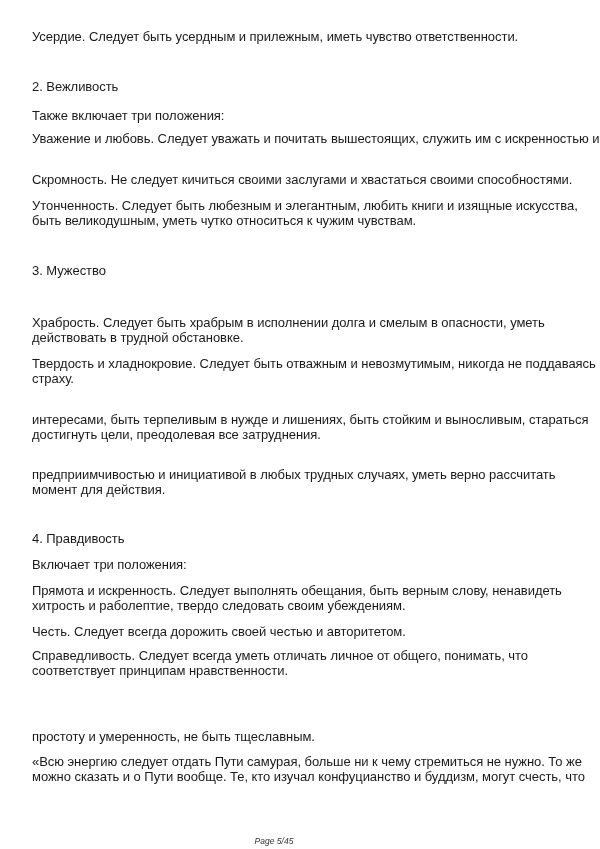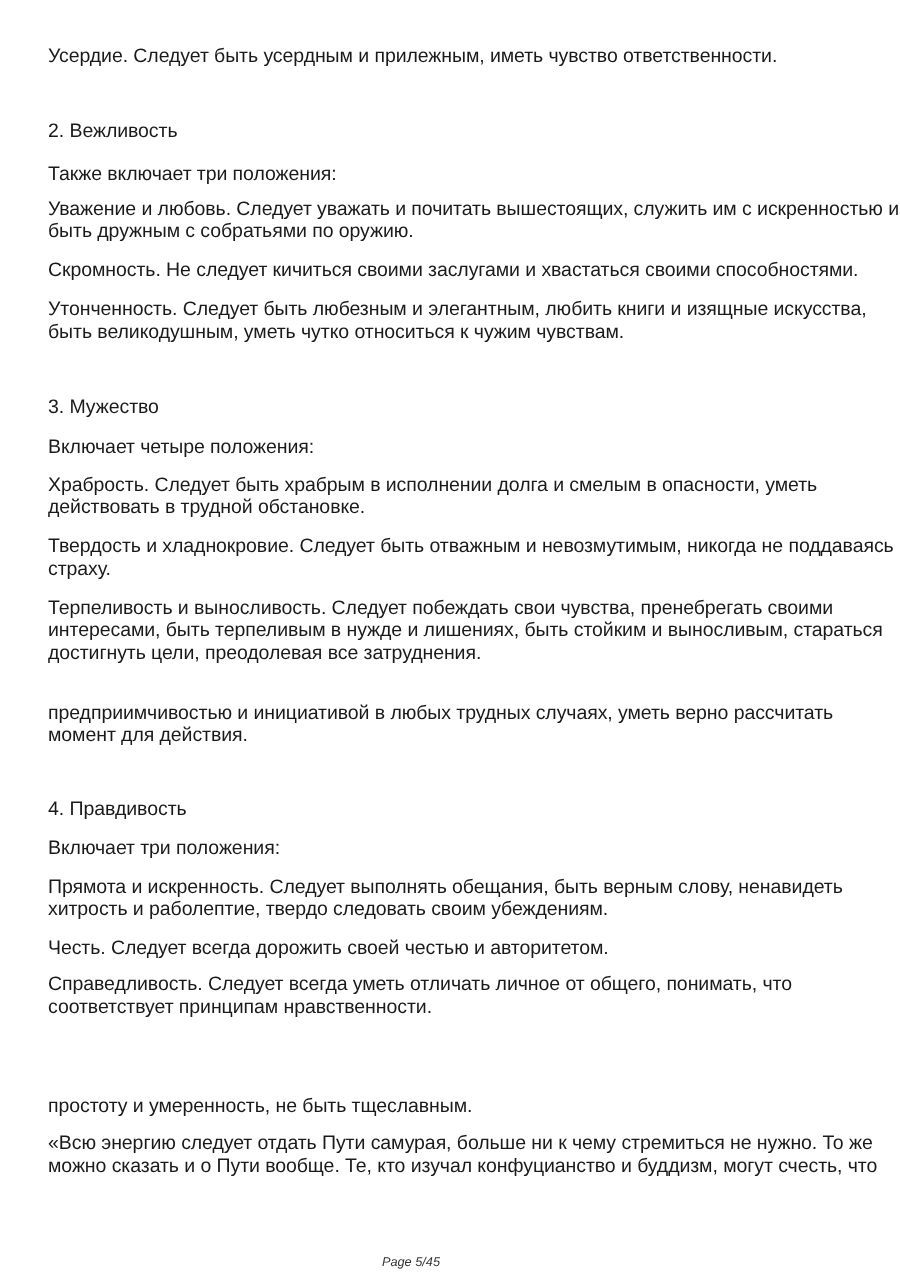--- a/index.html
+++ b/index.html
@@ -47,38 +47,35 @@
 
 <div class="page">
 
   <div class="line" style="top:29px">Усердие. Следует быть усердным и прилежным, иметь чувство ответственности.</div>
 
   <div class="line" style="top:79px">2. Вежливость</div>
 
   <div class="line" style="top:108px">Также включает три положения:</div>
 
   <div class="line" style="top:131px">Уважение и любовь. Следует уважать и почитать вышестоящих, служить им с искренностью и</div>
-  <div class="line" style="top:146px">быть дружным с собратьями по оружию.</div>
 
   <div class="line" style="top:172px">Скромность. Не следует кичиться своими заслугами и хвастаться своими способностями.</div>
 
   <div class="line" style="top:198px">Утонченность. Следует быть любезным и элегантным, любить книги и изящные искусства,</div>
   <div class="line" style="top:213px">быть великодушным, уметь чутко относиться к чужим чувствам.</div>
 
   <div class="line" style="top:263px">3. Мужество</div>
 
-  <div class="line" style="top:290px">Включает четыре положения:</div>
 
   <div class="line" style="top:315px">Храбрость. Следует быть храбрым в исполнении долга и смелым в опасности, уметь</div>
   <div class="line" style="top:330px">действовать в трудной обстановке.</div>
 
   <div class="line" style="top:356px">Твердость и хладнокровие. Следует быть отважным и невозмутимым, никогда не поддаваясь</div>
   <div class="line" style="top:371px">страху.</div>
 
-  <div class="line" style="top:397px">Терпеливость и выносливость. Следует побеждать свои чувства, пренебрегать своими</div>
   <div class="line" style="top:412px">интересами, быть терпеливым в нужде и лишениях, быть стойким и выносливым, стараться</div>
   <div class="line" style="top:427px">достигнуть цели, преодолевая все затруднения.</div>
 
   <div class="line" style="top:467px">предприимчивостью и инициативой в любых трудных случаях, уметь верно рассчитать</div>
   <div class="line" style="top:482px">момент для действия.</div>
 
   <div class="line" style="top:531px">4. Правдивость</div>
 
   <div class="line" style="top:557px">Включает три положения:</div>
 

